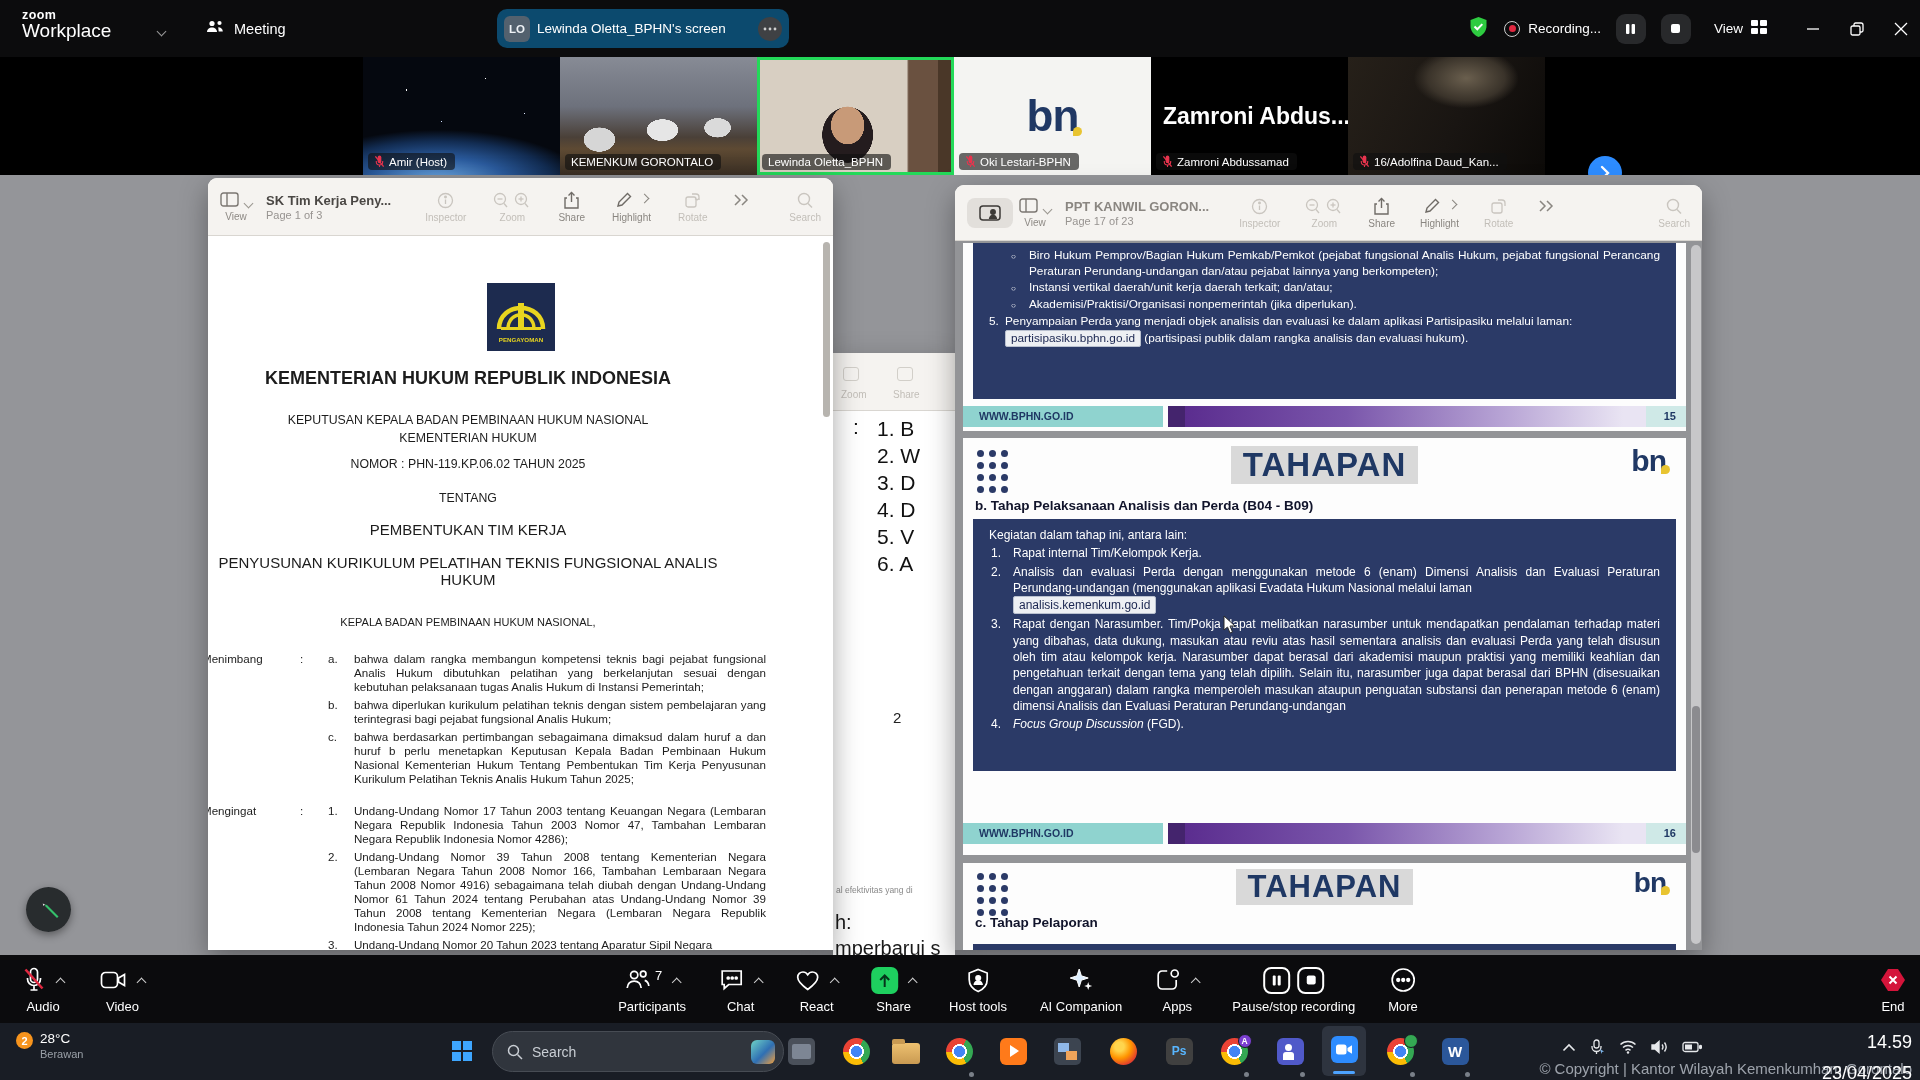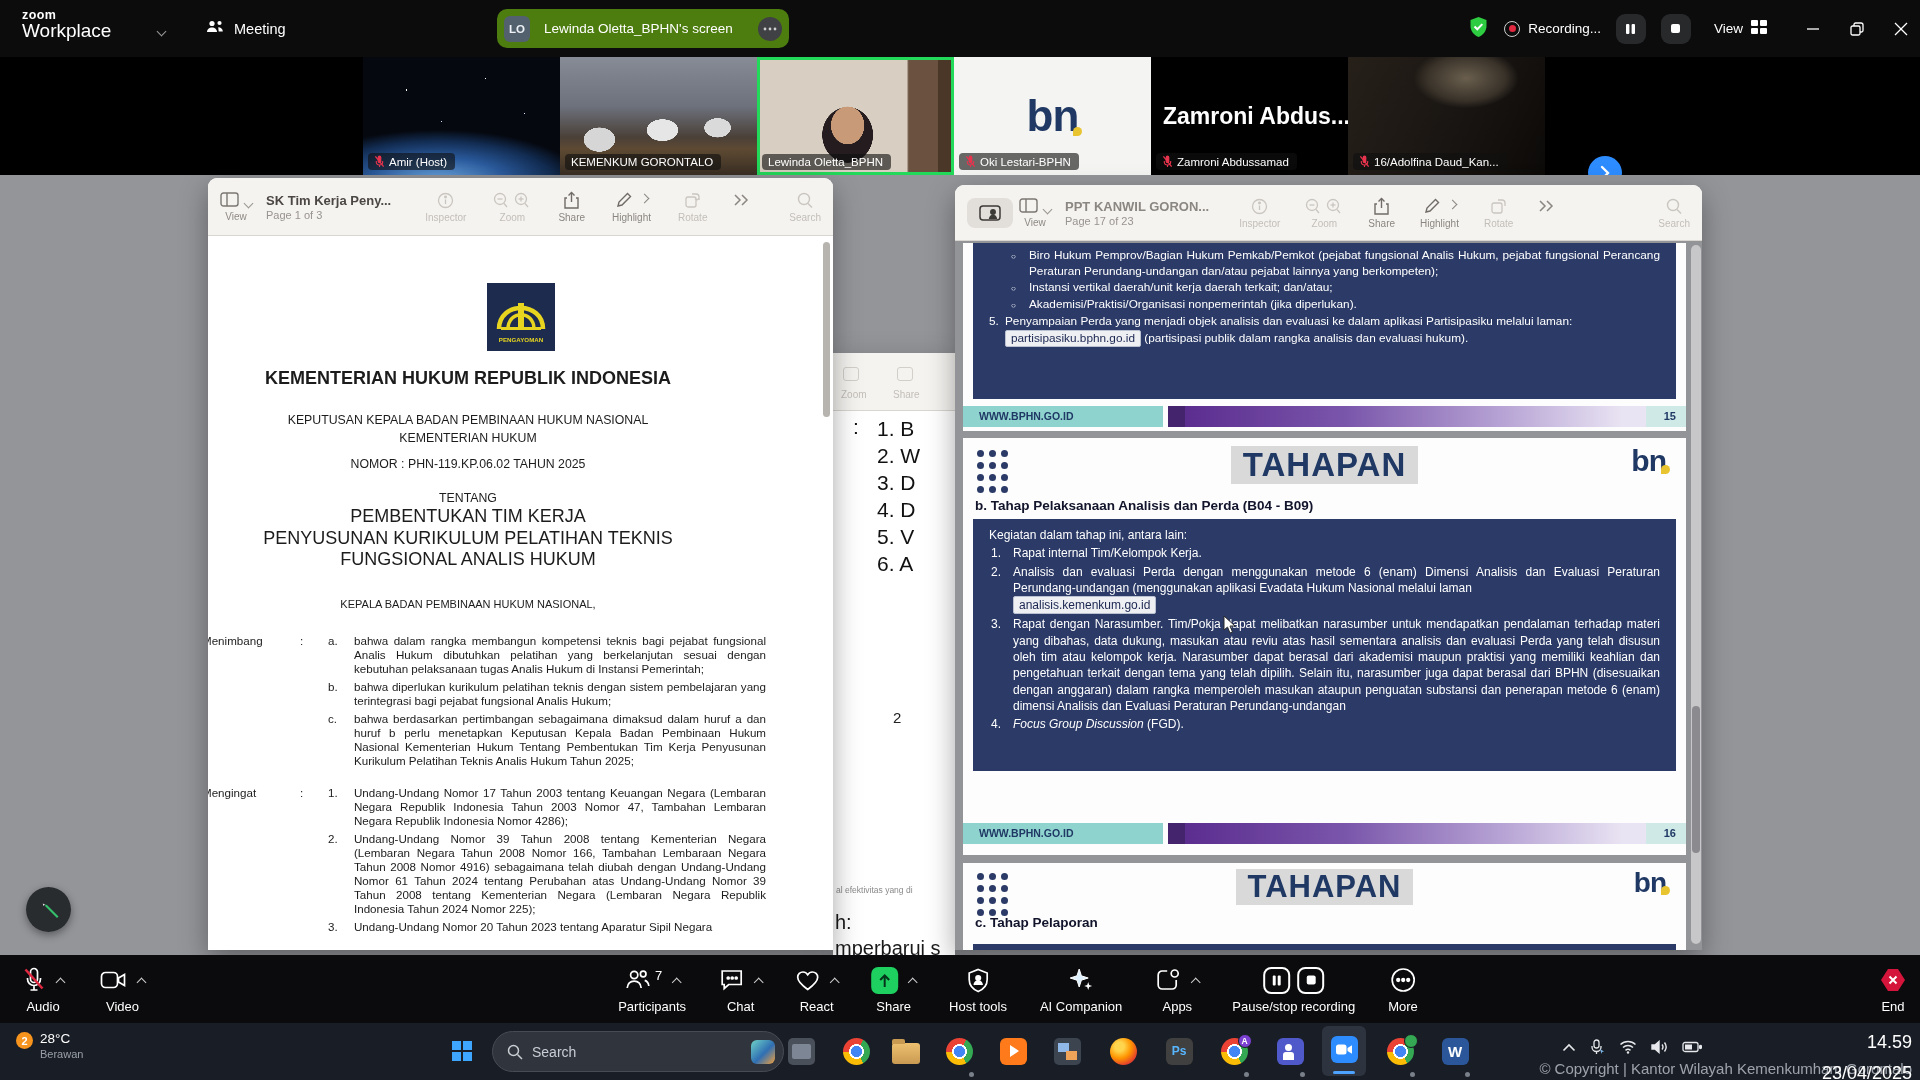--- a/index.html
+++ b/index.html
@@ -5,21 +5,21 @@
 *{margin:0;padding:0;box-sizing:border-box}
 body{background:#222;font-family:"Liberation Sans",sans-serif}
 .screen{position:relative;width:1920px;height:1080px;background:#0c0c0c;overflow:hidden}
 
 .titlebar{position:absolute;left:0;top:0;width:1920px;height:57px;background:#0c0c0d}
 .brand{position:absolute;left:22px;top:8px;color:#fff}
 .brand .t{font-size:12.5px;font-weight:bold;letter-spacing:.4px}
 .brand .b{font-size:19px;margin-top:-2px}
 .brand-chev{position:absolute;left:152px;top:24px}
 .meet{position:absolute;left:205px;top:0;height:57px;display:flex;align-items:center;gap:9px;color:#fff;font-size:14.5px}
-.tabpill{position:absolute;left:497px;top:9px;width:292px;height:39px;background:#4d7c0f;border-radius:10px;display:flex;align-items:center;gap:14px;padding:0 7px;cursor:pointer}
+.tabpill{position:absolute;left:497px;top:9px;width:292px;height:39px;background:#0c4a6e;border-radius:10px;display:flex;align-items:center;gap:7px;padding:0 7px;cursor:pointer}
 .lo{width:26px;height:26px;border-radius:6px;background:#53616e;color:#eef2f6;font-size:11.5px;font-weight:bold;display:flex;align-items:center;justify-content:center;flex:none}
 .tabtitle{color:#fff;font-size:13.5px;flex:1;white-space:nowrap;overflow:hidden}
 .tabmore{width:24px;height:24px;border-radius:50%;background:#3f4144;display:flex;align-items:center;justify-content:center;flex:none}
 .tbright{position:absolute;right:12px;top:0;height:57px;display:flex;align-items:center;gap:15px}
 .recgrp{display:flex;align-items:center;gap:8px;color:#fff;font-size:13.5px}
 .recdot{width:16px;height:16px;border-radius:50%;border:1.5px solid #cfcfcf;display:flex;align-items:center;justify-content:center}
 .recdot i{width:7px;height:7px;border-radius:50%;background:#e02840;display:block}
 .recbtn{width:30px;height:30px;border-radius:9px;background:#28292b;display:flex;align-items:center;justify-content:center;cursor:pointer}
 .viewgrp{display:flex;align-items:center;gap:8px;color:#fff;font-size:13.5px;margin-left:8px;cursor:pointer}
 .winctl{display:flex;align-items:center;gap:30px;margin-left:24px}
@@ -56,21 +56,21 @@
 
 .docpage{position:absolute;left:0;top:59px;right:0;bottom:0;background:#fff;overflow:hidden}
 .docinner{padding-top:46px}
 .plogo{display:block;margin:0 auto}
 .dochead{width:520px;text-align:center;color:#1c1c1c}
 .h1{font-size:18px;font-weight:bold;margin-top:17px}
 .h2{font-size:12.3px;margin-top:24px}
 .h2b{font-size:12.3px;margin-top:4px}
 .hn{font-size:12.3px;margin-top:12px}
 .ht{font-size:12.3px;margin-top:20px}
-.ht2{font-size:18px;margin-top:1px}
+.ht2{font-size:15px;margin-top:16px}
 .hk{font-size:11px;margin-top:28px}
 .docbody{margin-top:24px;font-size:11.6px;line-height:14px;color:#1c1c1c}
 .docrow{display:flex;margin-bottom:4px}
 .dlab{width:98px;margin-left:-6px;flex:none}
 .dcol{width:28px;flex:none}
 .dkey{width:26px;flex:none}
 .dtxt{width:412px;text-align:justify}
 .meng{margin-top:18px}
 .lsb{position:absolute;right:3px;top:64px;width:7px;height:175px;border-radius:4px;background:#b7b4af}
 

